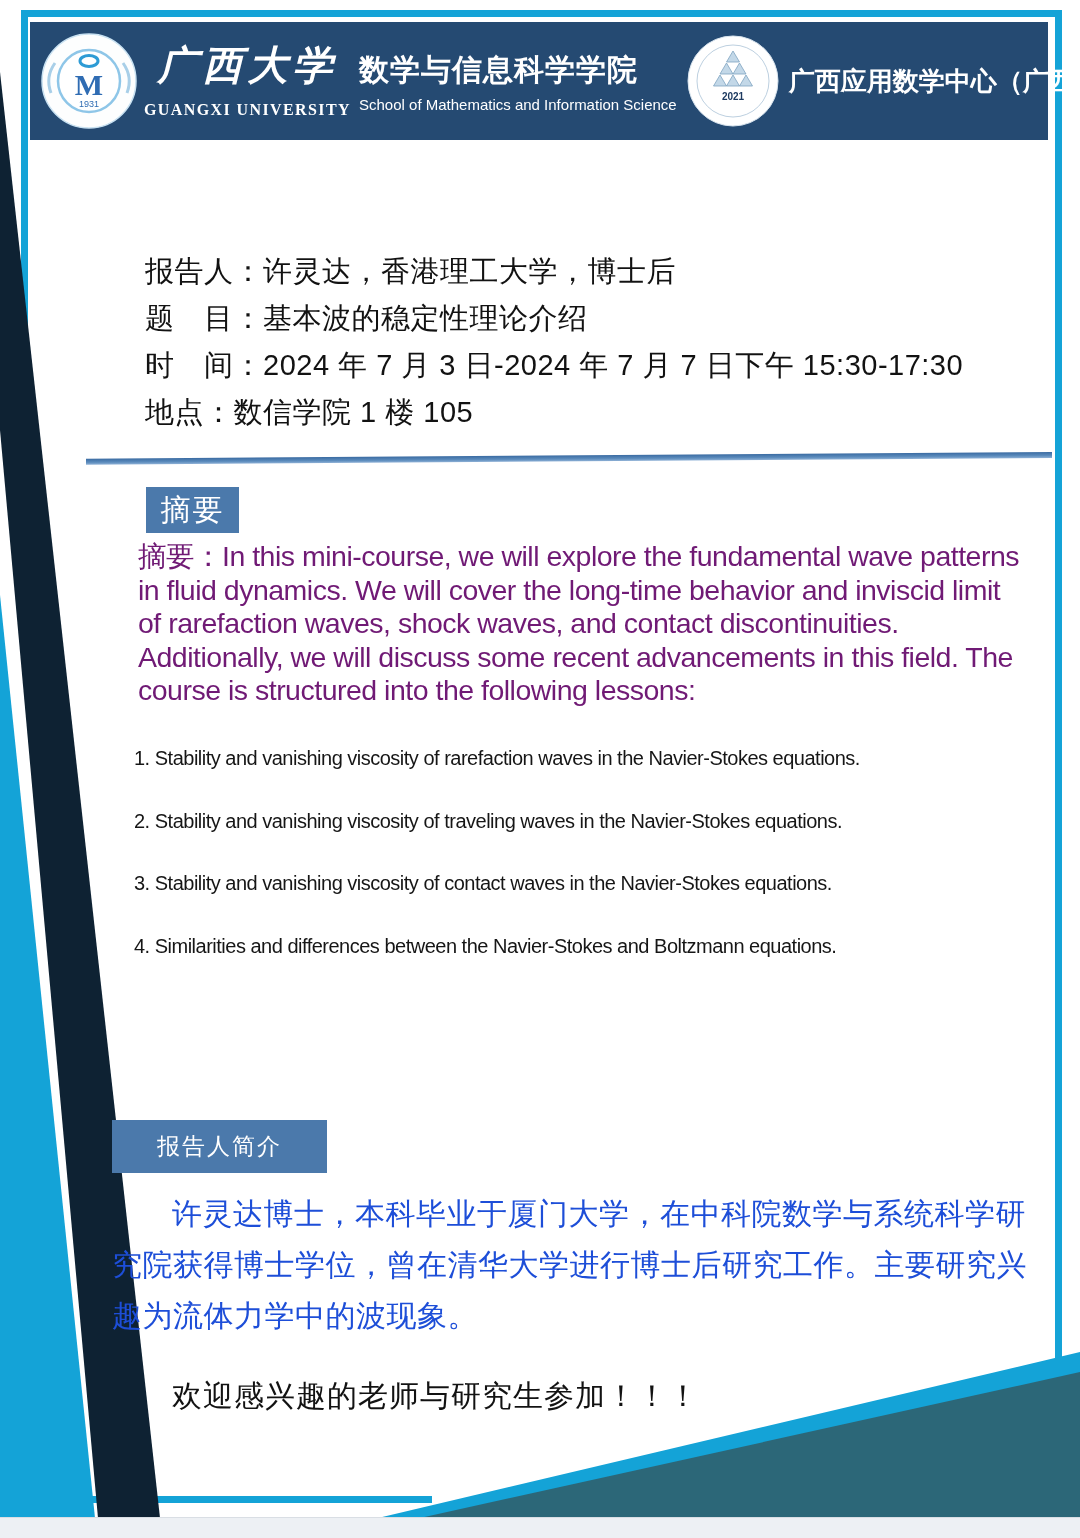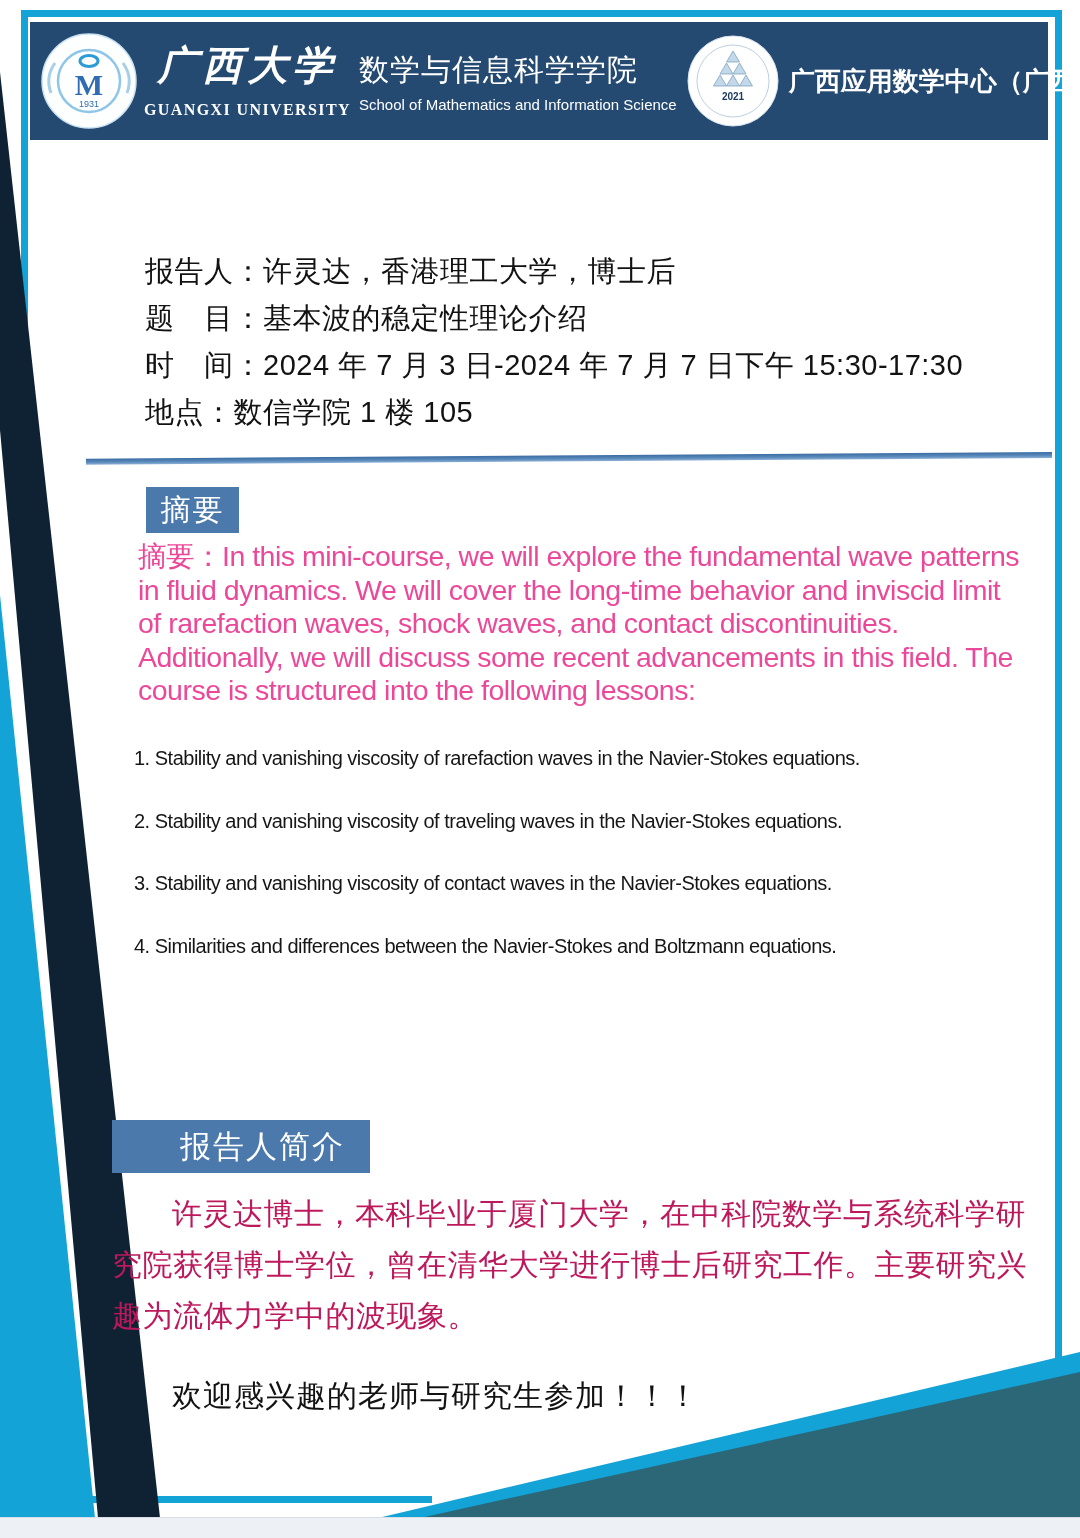--- a/index.html
+++ b/index.html
@@ -20,58 +20,58 @@
   .uni-names { margin-left:7px; flex:none; text-align:center; }
   .uni-zh {
     font-family:Liberation Serif, serif; font-style:italic; font-weight:600;
     font-size:40px; letter-spacing:5px; line-height:1.15; white-space:nowrap;
   }
   .uni-en {
     font-family:"Liberation Serif", serif; font-weight:bold;
     font-size:16px; letter-spacing:1.4px; margin-top:12px; white-space:nowrap;
   }
   .school-names { margin-left:8px; flex:none; }
-  .school-zh { font-size:30px; font-weight:normal; letter-spacing:1px; white-space:nowrap; }
+  .school-zh { font-size:30px; font-weight:bold; letter-spacing:1px; white-space:nowrap; }
   .school-en { font-size:15px; margin-top:5px; white-space:nowrap; }
   .center-name { font-size:26px; font-weight:bold; margin-left:10px; white-space:nowrap; }
 
   
   .info { position:absolute; left:145px; top:248px; z-index:2; font-size:29px; color:#121212; }
   .info-row { height:47px; line-height:47px; letter-spacing:0.5px; white-space:nowrap; }
 
   .divider {
     position:absolute; left:86px; top:452px; width:966px; height:6px; z-index:2;
     background:linear-gradient(180deg,#3a6ba2 0%, #5c8cbd 60%, #8fb1d6 100%);
     transform:rotate(-0.4deg); transform-origin:right center;
   }
 
   
   .badge {
     position:absolute; z-index:2; background:#4b79ab; color:#ffffff;
     display:flex; align-items:center; justify-content:center;
   }
   .badge-abstract { left:146px; top:487px; width:93px; height:46px; font-size:30px; letter-spacing:2px; }
-  .badge-bio { left:112px; top:1120px; width:215px; height:53px; font-size:31px; letter-spacing:2px;padding-left:43px; }
+  .badge-bio { left:112px; top:1120px; width:215px; height:53px; font-size:23px; letter-spacing:2px; }
 
   
   .abstract-text {
     position:absolute; left:138px; top:540px; width:888px; margin:0; z-index:2;
-    font-size:28.5px; line-height:33.5px; letter-spacing:-0.5px; color:#ec4899;
+    font-size:28.5px; line-height:33.5px; letter-spacing:-0.5px; color:#701a75;
     font-stretch:87.5%;
   }
   .lessons { position:absolute; left:134px; top:742px; width:800px; z-index:2; }
   .lesson {
     margin:0 0 29px 0; font-size:20px; line-height:33.5px;
     letter-spacing:-0.5px; color:#161616; font-stretch:87.5%;
   }
 
   
   .bio-text {
     position:absolute; left:112px; top:1188px; width:928px; margin:0; z-index:2;
-    font-size:30px; line-height:51px; letter-spacing:0.5px; color:#be185d; text-indent:2em;
+    font-size:30px; line-height:51px; letter-spacing:0.5px; color:#1d4ed8; text-indent:2em;
   }
   .welcome {
     position:absolute; left:172px; top:1376px; margin:0; z-index:2;
     font-size:30px; letter-spacing:1px; color:#121212; white-space:nowrap;
   }
 
   .bottom-strip {
     position:absolute; left:0; bottom:0; width:1080px; height:20px; z-index:6;
     background:#edf0f4; border-top:1px solid #d9dee4;
   }

